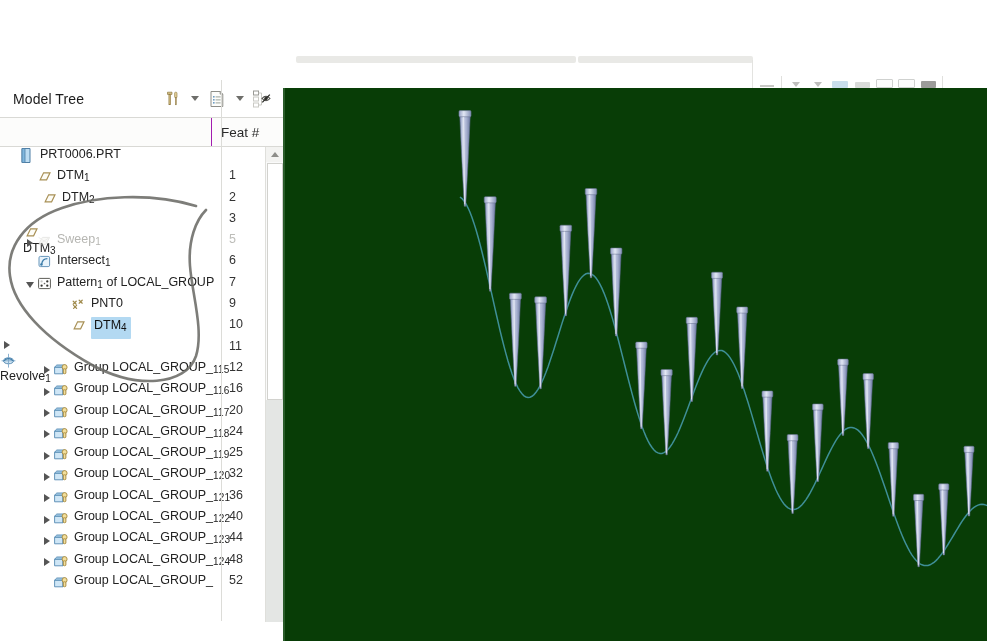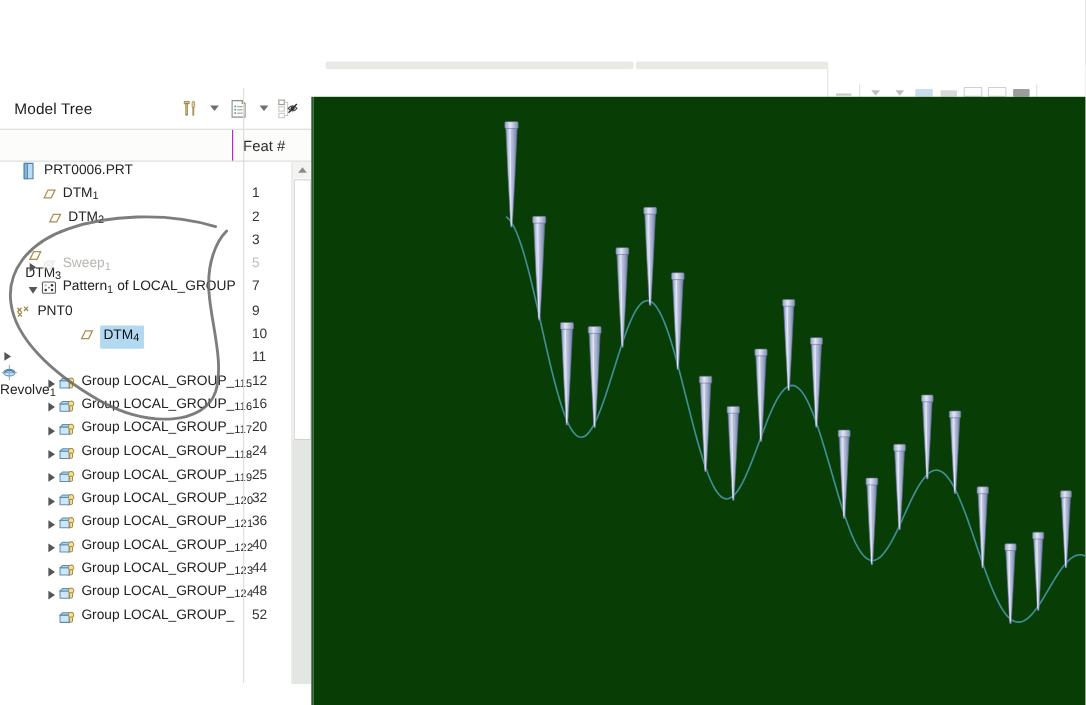--- a/index.html
+++ b/index.html
@@ -224,37 +224,49 @@
             <span class="ico" style="opacity: 0.42;">
               <svg width="17" height="17" viewBox="0 0 17 17">
                 <path d="M2.6 12.4 L6.4 5.4 L13.6 5.4 L9.8 12.4 Z" fill="#f2f2ee" stroke="#c9c9c4" stroke-width="1"></path>
                 <path d="M3 12.4 L13.6 5.4 M2.6 5.4 L13.6 12.4" stroke="#d3d3ce" stroke-width="1"></path>
               </svg>
             </span>
             <span class="lbl">Sweep<span class="sub">1</span></span>
             <span class="feat">5</span>
           </div>
           <div class="row" style="padding-left: 23px;">
+            <span class="twisty"></span>
+            <span class="ico">
+              <svg width="17" height="17" viewBox="0 0 17 17">
+                <rect x="3" y="3.4" width="10.6" height="10.2" rx="1.4" fill="#e8f3fb" stroke="#6796bb" stroke-width="1"></rect>
+                <path d="M5.6 11.4 Q6.4 5.6 11.4 5.6" fill="none" stroke="#3b7ba8" stroke-width="1.3"></path>
+                <circle cx="5.4" cy="11.6" r="1.25" fill="#3b7ba8"></circle>
+              </svg>
+            </span>
+            <span class="lbl">Intersect<span class="sub">1</span></span>
+            <span class="feat">6</span>
+          </div>
+          <div class="row" style="padding-left: 23px;">
             <span class="twisty">
               <i class="down"></i>
             </span>
             <span class="ico">
               <svg width="17" height="17" viewBox="0 0 17 17">
                 <rect x="2.6" y="3.4" width="11.8" height="10.2" rx="1" fill="#ffffff" stroke="#5d5d58" stroke-width="1"></rect>
                 <circle cx="5.6" cy="6.4" r="1.15" fill="#34343044"></circle>
                 <circle cx="11.3" cy="6.4" r="1.15" fill="#343430"></circle>
                 <circle cx="5.6" cy="10.7" r="1.15" fill="#343430"></circle>
                 <circle cx="11.3" cy="10.7" r="1.15" fill="#343430"></circle>
                 <circle cx="8.5" cy="8.5" r=".85" fill="#6a6a64"></circle>
               </svg>
             </span>
             <span class="lbl">Pattern<span class="sub">1</span><span> of LOCAL_GROUP</span></span>
             <span class="feat">7</span>
           </div>
-          <div class="row" style="">
+          <div class="row" style="padding-left: 57px;">
             <span class="twisty"></span>
             <span class="ico">
               <svg width="17" height="17" viewBox="0 0 17 17">
                 <g stroke="#a08b4c" stroke-width="1.25" stroke-linecap="round">
                   <path d="M3.2 5.2 L6.2 8.2 M6.2 5.2 L3.2 8.2"></path>
                   <path d="M9.2 4.2 L12.2 7.2 M12.2 4.2 L9.2 7.2"></path>
                   <path d="M3.6 9.4 L6.6 12.4 M6.6 9.4 L3.6 12.4"></path>
                 </g>
               </svg>
             </span>

